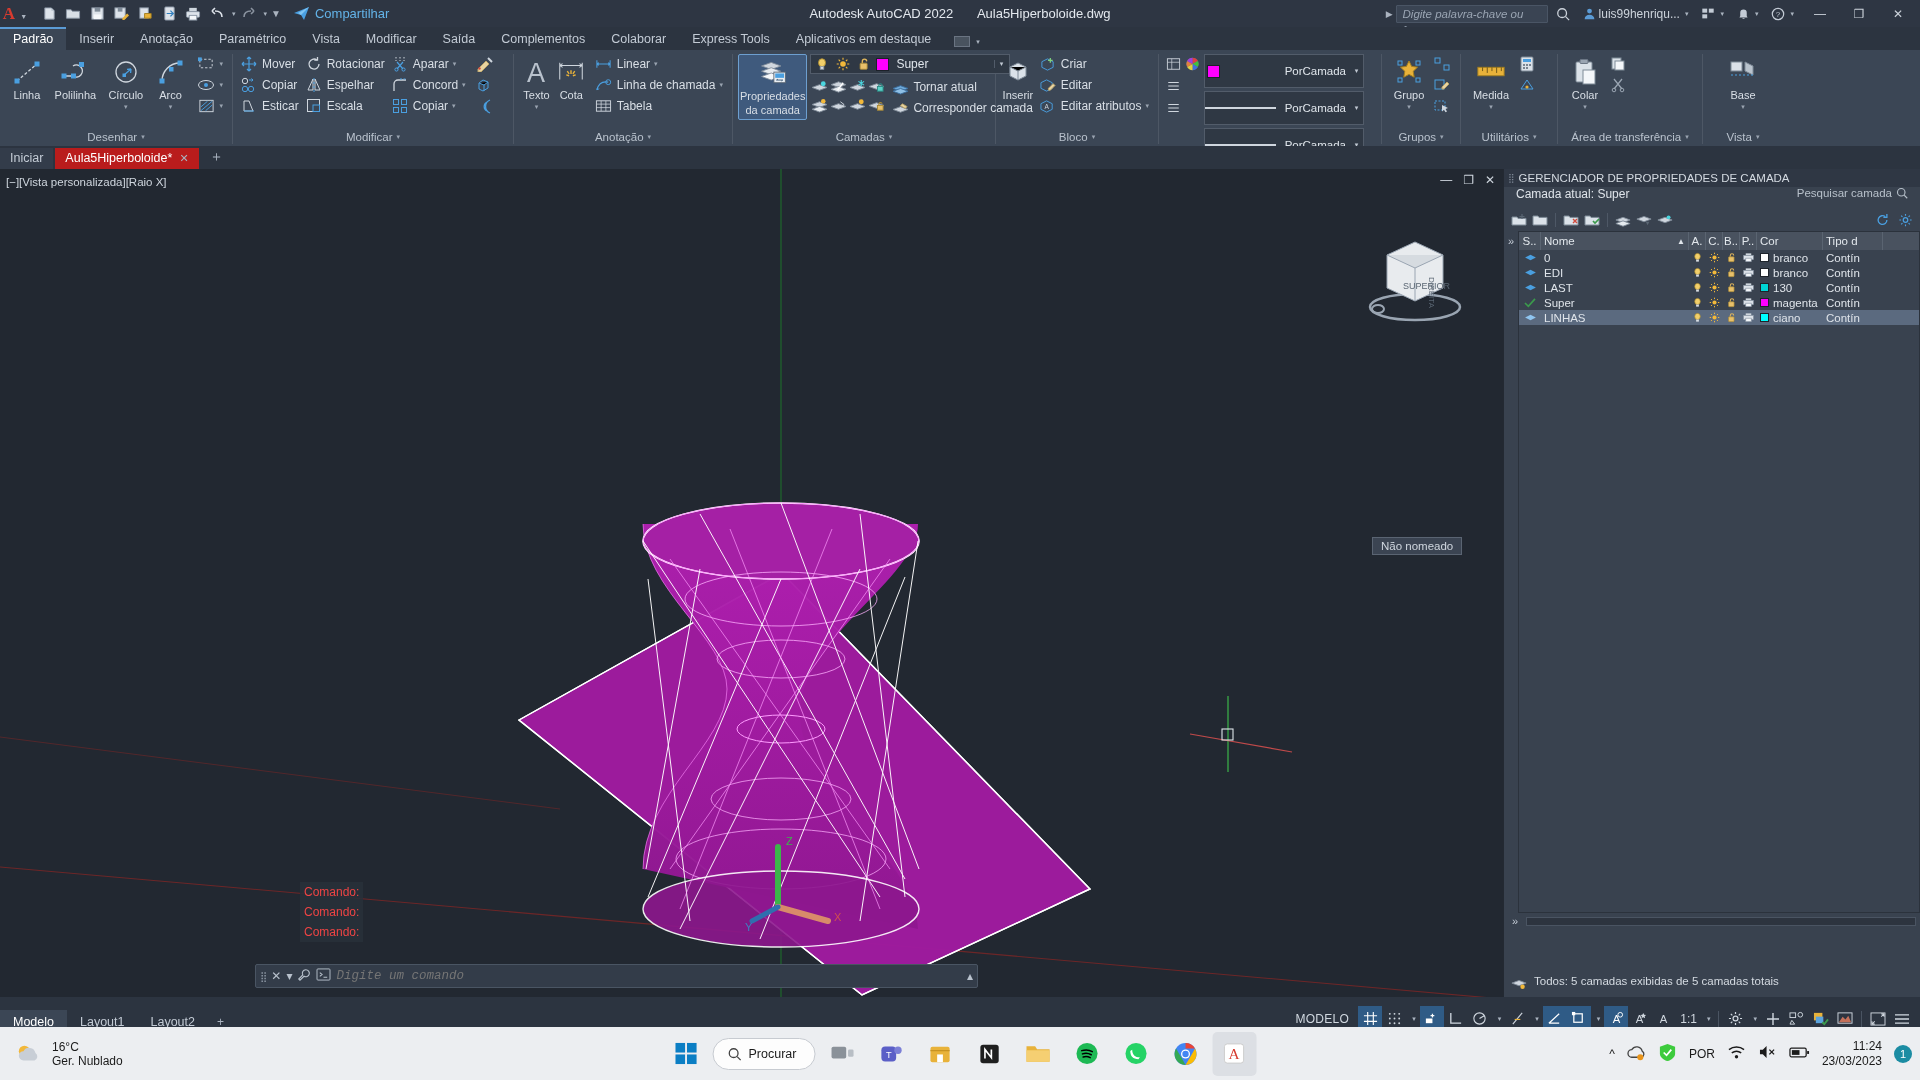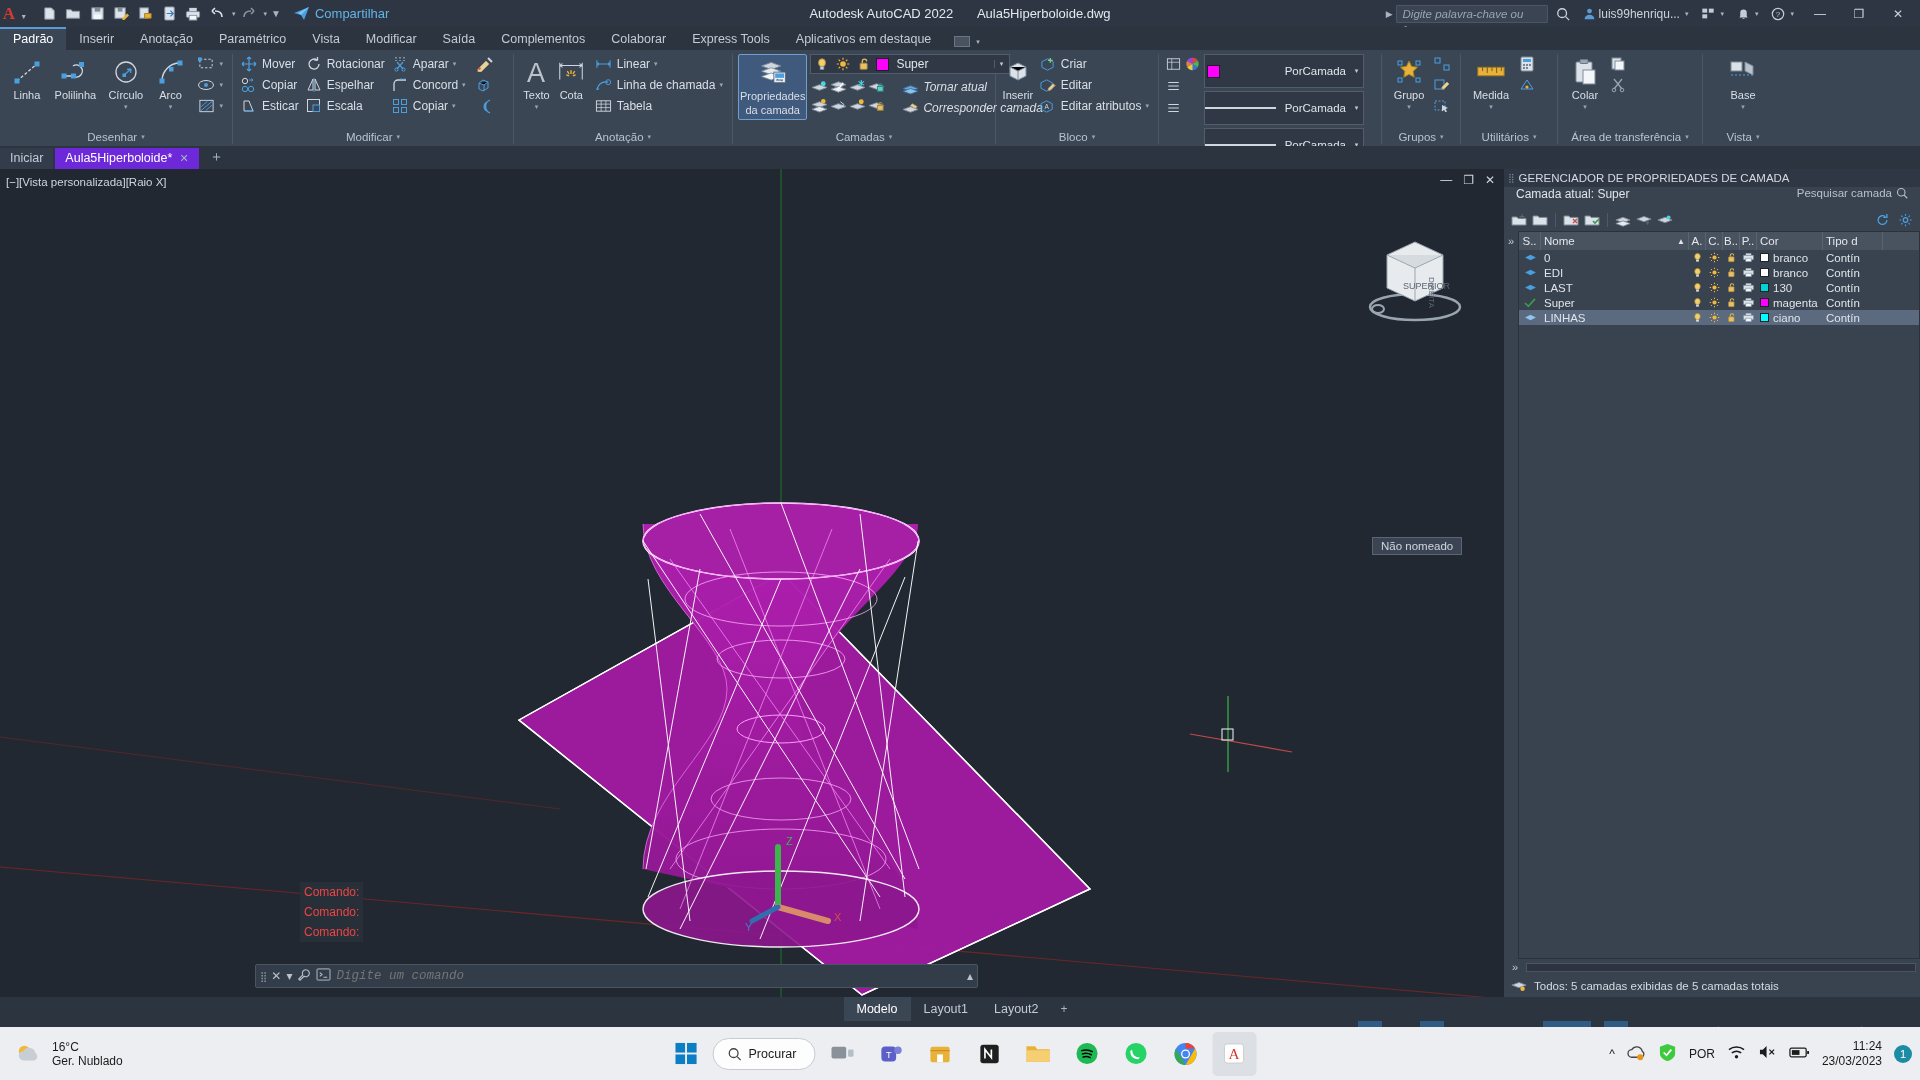--- a/index.html
+++ b/index.html
@@ -78,21 +78,21 @@
 
   .propcombo { display:flex; align-items:center; height:34px; background:#2f3844; border:1px solid #525c6a; width:160px;}
   .propcombo .sw { width:16px; height:16px; display:flex; align-items:center; justify-content:center;}
   .propcombo .txt { flex:1; font-size:11.5px; color:#dfe5eb; text-align:right; padding-right:4px;}
   .propcombo .arrow { width:13px; text-align:center; font-size:7px; color:#c0c8d2;}
   .linew { flex:1; height:2px; background:#cfd6de; }
 
   
   .dtabs { position:absolute; left:0; top:146px; width:1920px; height:23px; background:#2c3440; display:flex; align-items:flex-end;}
   .dtab { display:flex; align-items:center; gap:7px; padding:3px 10px 4px; font-size:12.5px; color:#c3cbd5; background:#333c4a; margin-right:2px;}
-  .dtab.active { background:#6d28d9; color:#fff; }
+  .dtab.active { background:#b91c1c; color:#fff; }
   .dtab .x { font-size:11px; color:#aab3bf;}
   .dtab-plus { padding:3px 9px; color:#aab3bf; font-size:14px; }
 
   
   .canvas {
     position:absolute; left:0; top:169px; width:1503px; height:828px;
     background:#222831; overflow:hidden;
   }
   .vplabel { position:absolute; left:6px; top:7px; font-size:11.5px; color:#cfd6de; }
   .vp-ctrl { position:absolute; right:8px; top:4px; display:flex; gap:11px; color:#cfd6de; font-size:12px;}
@@ -135,26 +135,26 @@
   .c-a { width:17px; justify-content:center;}
   .c-c { width:17px; justify-content:center;}
   .c-b { width:17px; justify-content:center;}
   .c-p { width:17px; justify-content:center;}
   .c-cor { width:66px; gap:4px;}
   .c-tipo { width:60px;}
   .minisw { width:9px; height:9px; border:1px solid #1e232b; display:inline-block;}
   .lpm-foot-scroll { height:16px; background:#39424f; display:flex; align-items:center; padding:0 4px; gap:4px;}
   .hscroll { flex:1; height:9px; background:#2d343f; border:1px solid #4a5462;}
   .hscroll .thumb { width:110px; height:100%; background:#6d7888;}
-  .lpm-status { height:22px; display:flex; align-items:center; gap:6px; padding:0 6px; font-size:11.5px; color:#d4dae1;}
+  .lpm-status { height:22px; display:flex; align-items:flex-start; gap:6px; padding:0 6px; font-size:11.5px; color:#d4dae1;margin-top:46px;}
 
   
   .statusbar {
     position:absolute; left:0; top:997px; width:1920px; height:43px;
-    background:#2c3440; display:flex; align-items:center; font-size:12px;flex-direction:column;
+    background:#2c3440; display:flex; align-items:center; font-size:12px;
   }
   .layouttabs { display:flex; align-items:flex-end; height:30px; }
   .ltab { padding:5px 13px; font-size:12.5px; color:#c3cbd5;}
   .ltab.active { background:#3b4655; color:#fff;}
   .ltab-plus { padding:5px 9px; color:#aab3bf;}
   .sb-right { margin-left:auto; display:flex; align-items:center; gap:0px; padding-right:6px; height:30px;}
   .sbi { height:26px; min-width:24px; padding:0 4px; display:flex; align-items:center; justify-content:center; gap:2px; color:#d0d7df;}
   .sbi.on { background:#2f5b86; }
   .sbi.modelo { padding:0 9px; font-size:12px; letter-spacing:.3px;}
   .sb-sep { width:1px; height:16px; background:#4a5462; margin:0 4px;}
@@ -630,21 +630,21 @@
             <span class="icbox">
               <svg width="13" height="14" viewBox="0 0 14 16">
                   <path d="M4.5 7V5a2.5 2.5 0 015 0" fill="none" stroke="#e3b85c" stroke-width="1.5"></path>
                   <rect x="2" y="7" width="8" height="7" rx="1" fill="#e8c06a" stroke="#a98a38"></rect>
                 </svg>
             </span>
             <span class="swatch" style="background:#ff00ff"></span>
             <span class="txt">Super</span>
             <span class="arrow">▾</span>
           </div>
-          <div style="display:flex; gap:14px; margin-top:2px;font-style:italic;">
+          <div style="display:flex; gap:4px; margin-top:2px;">
             <div style="display:flex; flex-direction:column; gap:1px;">
               <div style="display:flex; gap:1px;">
                 <span class="icbox">
                     <svg width="17" height="15" viewBox="0 0 18 16">
                       <path d="M1 9l8-3 8 3-8 3z" fill="#cfd6de" stroke="#7f8b98"></path>
                       <circle cx="13" cy="5" r="2.6" fill="#4bd5de"></circle>
                     </svg>
                   </span>
                 <span class="icbox">
                     <svg width="17" height="15" viewBox="0 0 18 16">

